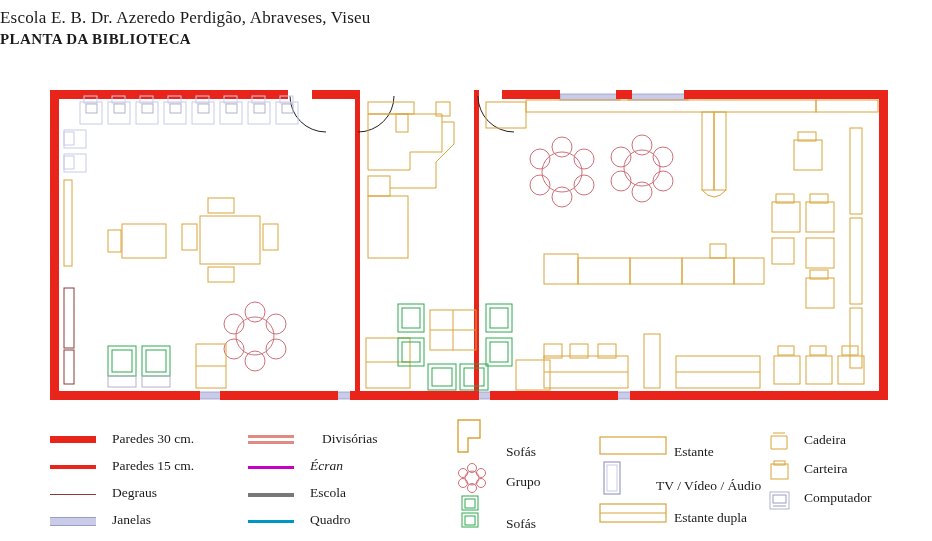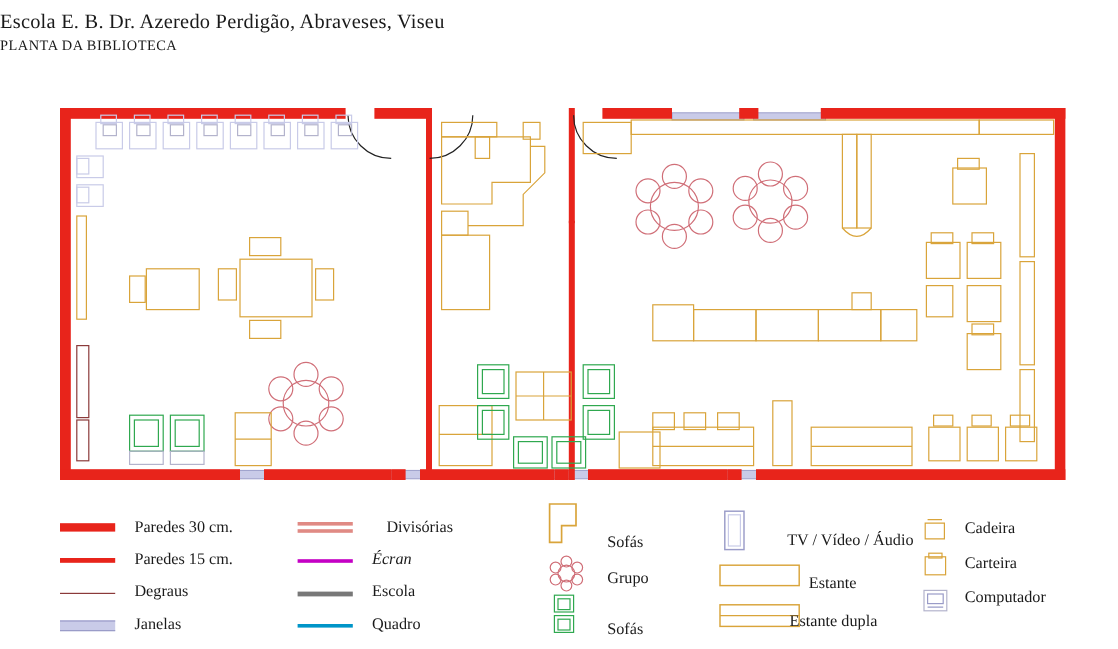--- a/index.html
+++ b/index.html
@@ -1,21 +1,21 @@
 <!DOCTYPE html>
 <html><head>
 <meta charset="utf-8">
 <style>
   html,body{margin:0;padding:0;background:#ffffff;}
   body{width:932px;height:541px;position:relative;font-family:"Liberation Serif",serif;color:#1a1a1a;overflow:hidden;}
 
   
   #title-block{position:absolute;left:0;top:8px;width:932px;text-align:left;}
   #title-line1{font-size:17px;letter-spacing:.2px;}
-  #title-line2{font-size:12px;font-weight:normal;margin-top:3px;letter-spacing:.4px;}
+  #title-line2{font-size:15px;font-weight:bold;margin-top:3px;letter-spacing:.4px;}
 
   
   #plan{position:absolute;left:50px;top:88px;width:838px;height:318px;}
   #plan svg{display:block;}
 
   
   #legend{position:absolute;left:50px;top:428px;width:860px;height:106px;font-size:13.5px;}
   .lg-col{position:absolute;top:0;}
   .lg-row{position:relative;height:27px;}
   .lg-lbl{position:absolute;left:0;top:3px;white-space:nowrap;}
@@ -370,45 +370,45 @@
           <rect x="9" y="5" width="10" height="9" fill="none" stroke="#2fa84f" stroke-width="1"></rect>
           <rect x="6" y="19" width="16" height="14" fill="none" stroke="#2fa84f" stroke-width="1"></rect>
           <rect x="9" y="22" width="10" height="9" fill="none" stroke="#2fa84f" stroke-width="1"></rect>
         </svg>
       </span>
       <span class="lg-lbl" style="left:96px;top:20px;">Sofás</span>
     </div>
   </div>
 
   <div class="lg-col" style="left:500px;width:230px;">
+    <div class="lg-row" style="height:36px;">
+      <span class="swatch" style="left:48px;top:6px;">
+        <svg class="ico" width="72" height="24">
+            <rect x="2" y="3" width="66" height="17" fill="none" stroke="#d9a43a" stroke-width="1.2"></rect>
+          </svg>
+      </span>
+      <span class="lg-lbl" style="left:124px;top:16px;">Estante</span>
+    </div>
     <div class="lg-row" style="height:34px;">
       <span class="swatch" style="left:48px;top:-4px;">
         <svg class="ico" width="30" height="38">
           <rect x="6" y="2" width="16" height="32" fill="none" stroke="#9a9cc8" stroke-width="1.2"></rect>
           <rect x="9" y="5" width="10" height="26" fill="none" stroke="#c9cbe8" stroke-width="1"></rect>
         </svg>
       </span>
       <span class="lg-lbl" style="left:106px;top:14px;">TV / Vídeo / Áudio</span>
     </div>
-    <div class="lg-row" style="height:36px;">
-      <span class="swatch" style="left:48px;top:6px;">
-        <svg class="ico" width="72" height="24">
-            <rect x="2" y="3" width="66" height="17" fill="none" stroke="#d9a43a" stroke-width="1.2"></rect>
-          </svg>
-      </span>
-      <span class="lg-lbl" style="left:124px;top:16px;">Estante</span>
-    </div>
     <div class="lg-row" style="height:34px;">
       <span class="swatch" style="left:48px;top:4px;">
         <svg class="ico" width="72" height="24">
           <rect x="2" y="2" width="66" height="18" fill="none" stroke="#d9a43a" stroke-width="1.2"></rect>
           <line x1="2" y1="11" x2="68" y2="11" stroke="#d9a43a" stroke-width="1"></line>
         </svg>
       </span>
-      <span class="lg-lbl" style="left:108px;top:12px;">Estante dupla</span>
+      <span class="lg-lbl" style="left:124px;top:12px;">Estante dupla</span>
     </div>
   </div>
 
   <div class="lg-col" style="left:718px;width:170px;">
     <div class="lg-row" style="height:29px;">
       <span class="swatch" style="left:0;top:2px;">
         <svg class="ico" width="26" height="24">
           <path d="M3 6 L19 6 L19 19 L3 19 Z" fill="none" stroke="#d9a43a" stroke-width="1"></path>
           <path d="M5 3 L17 3" fill="none" stroke="#d9a43a" stroke-width="1"></path>
         </svg>

